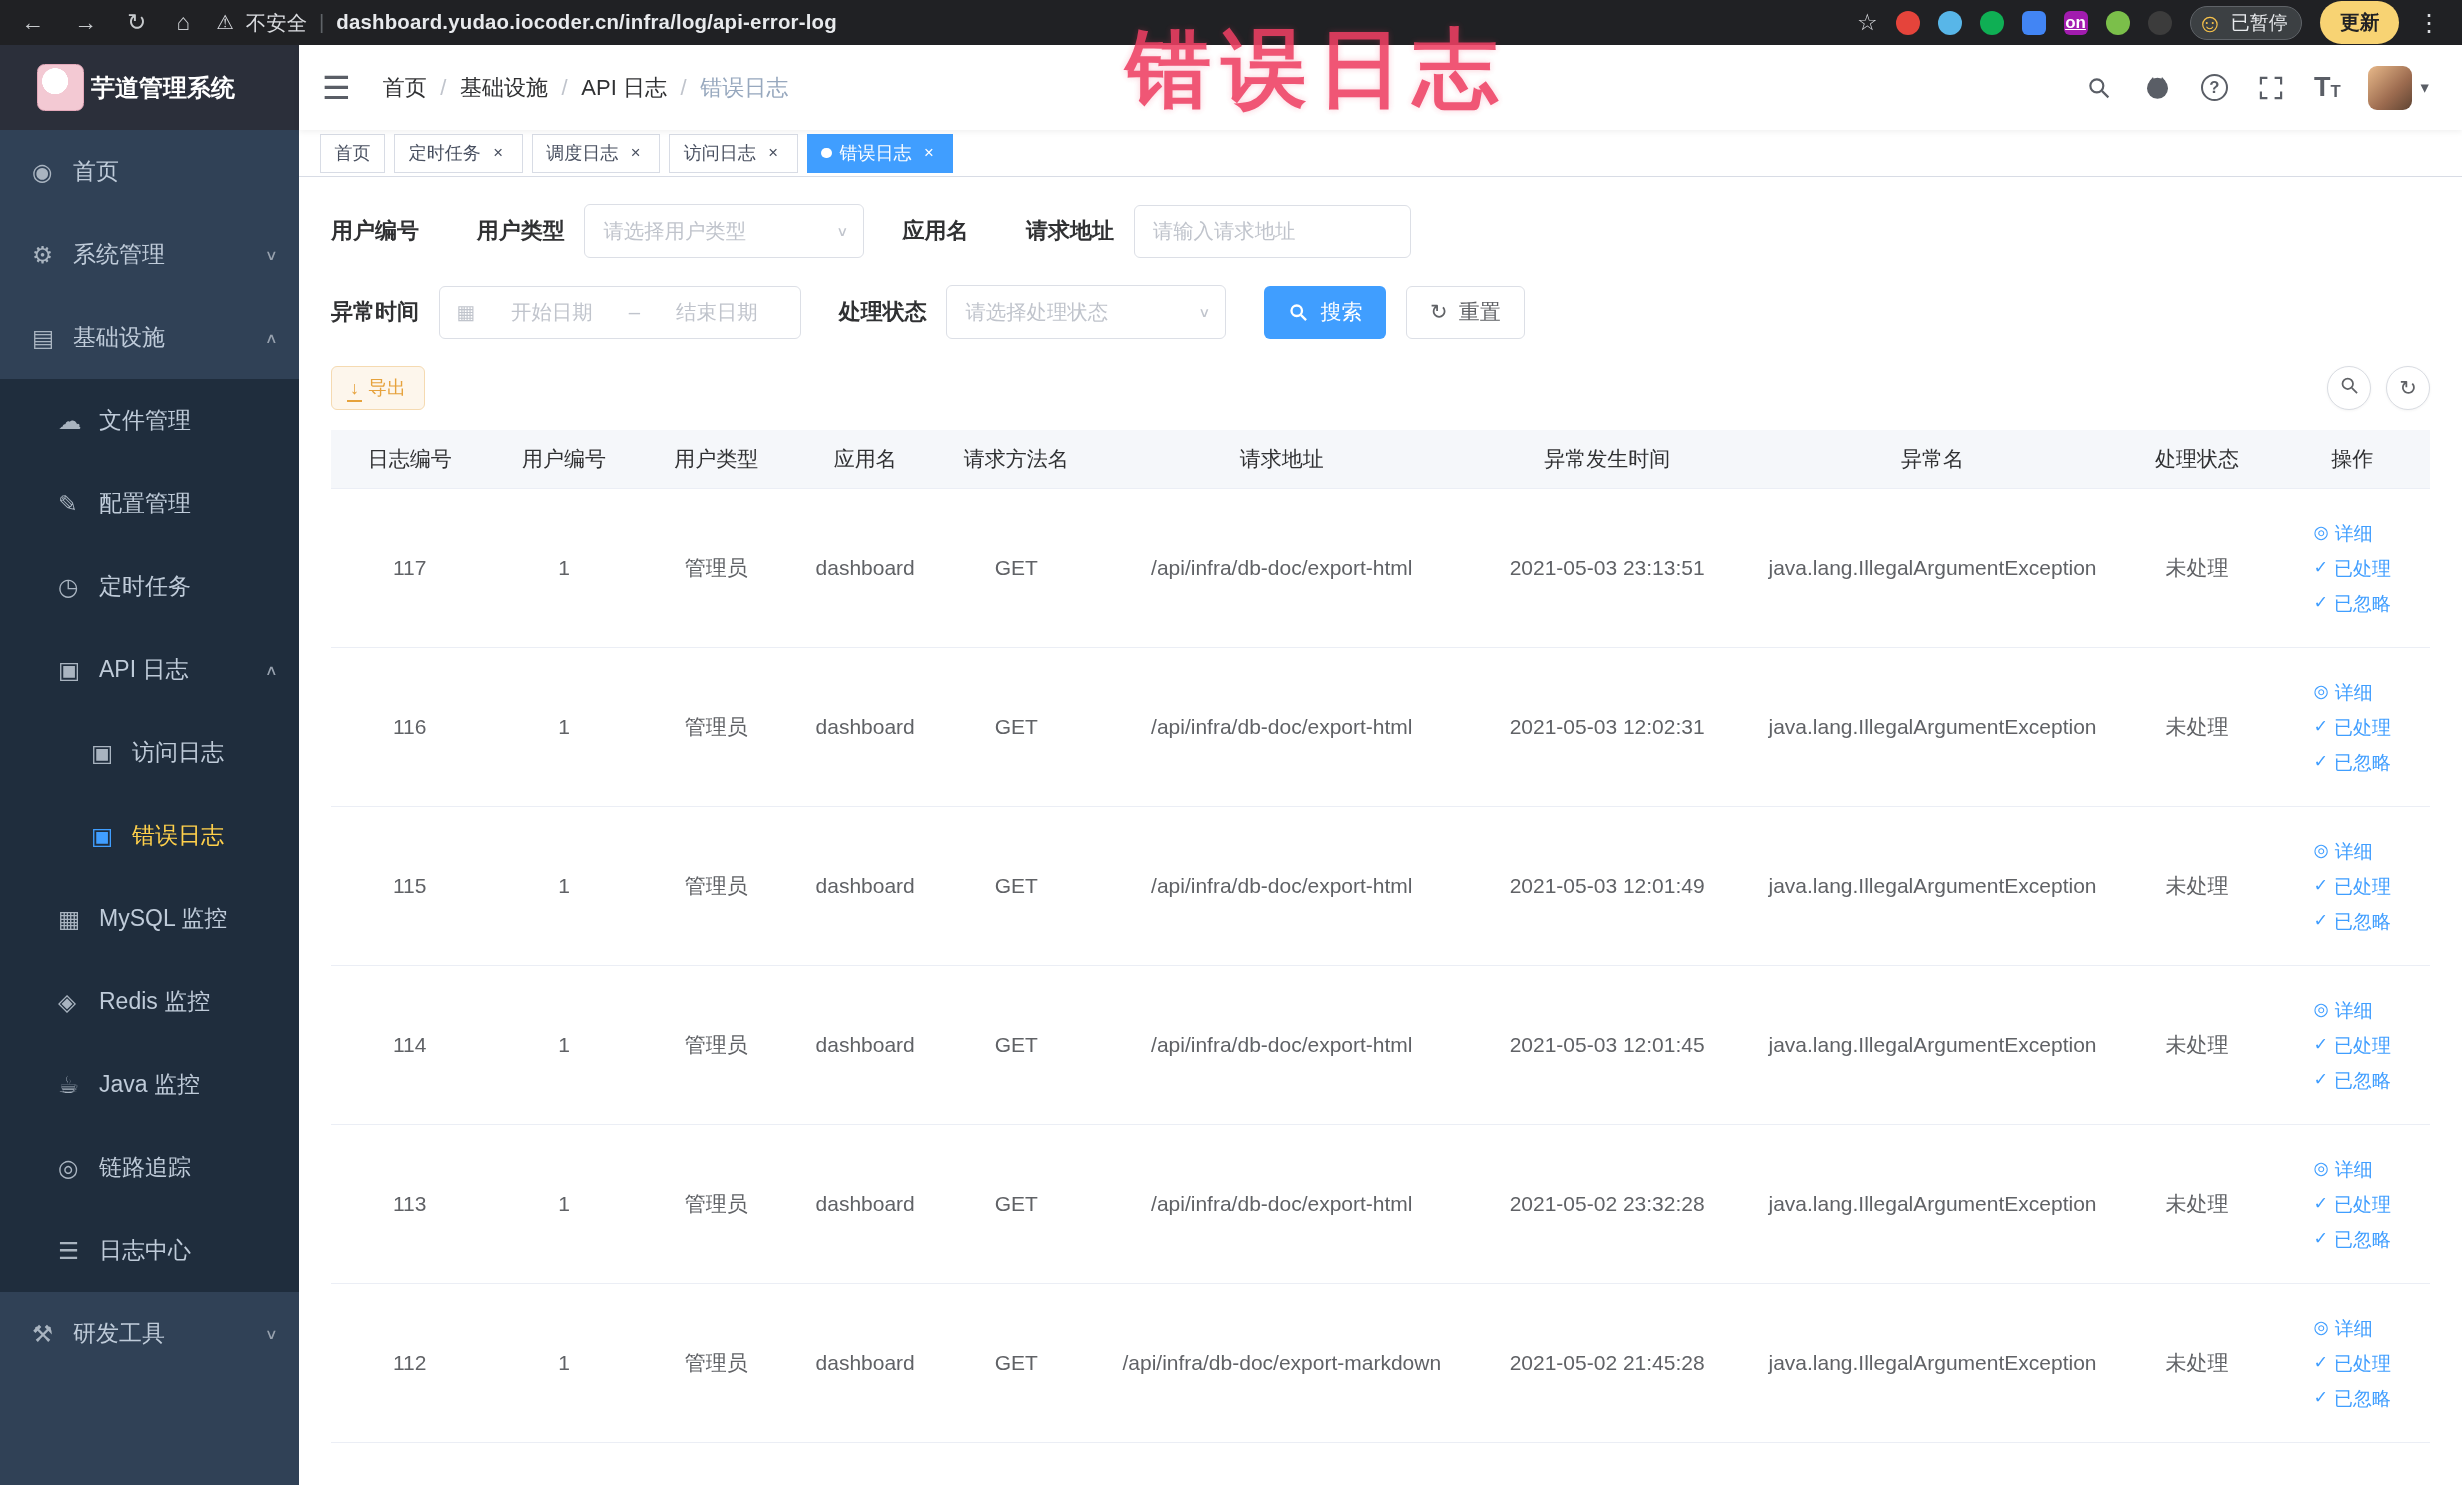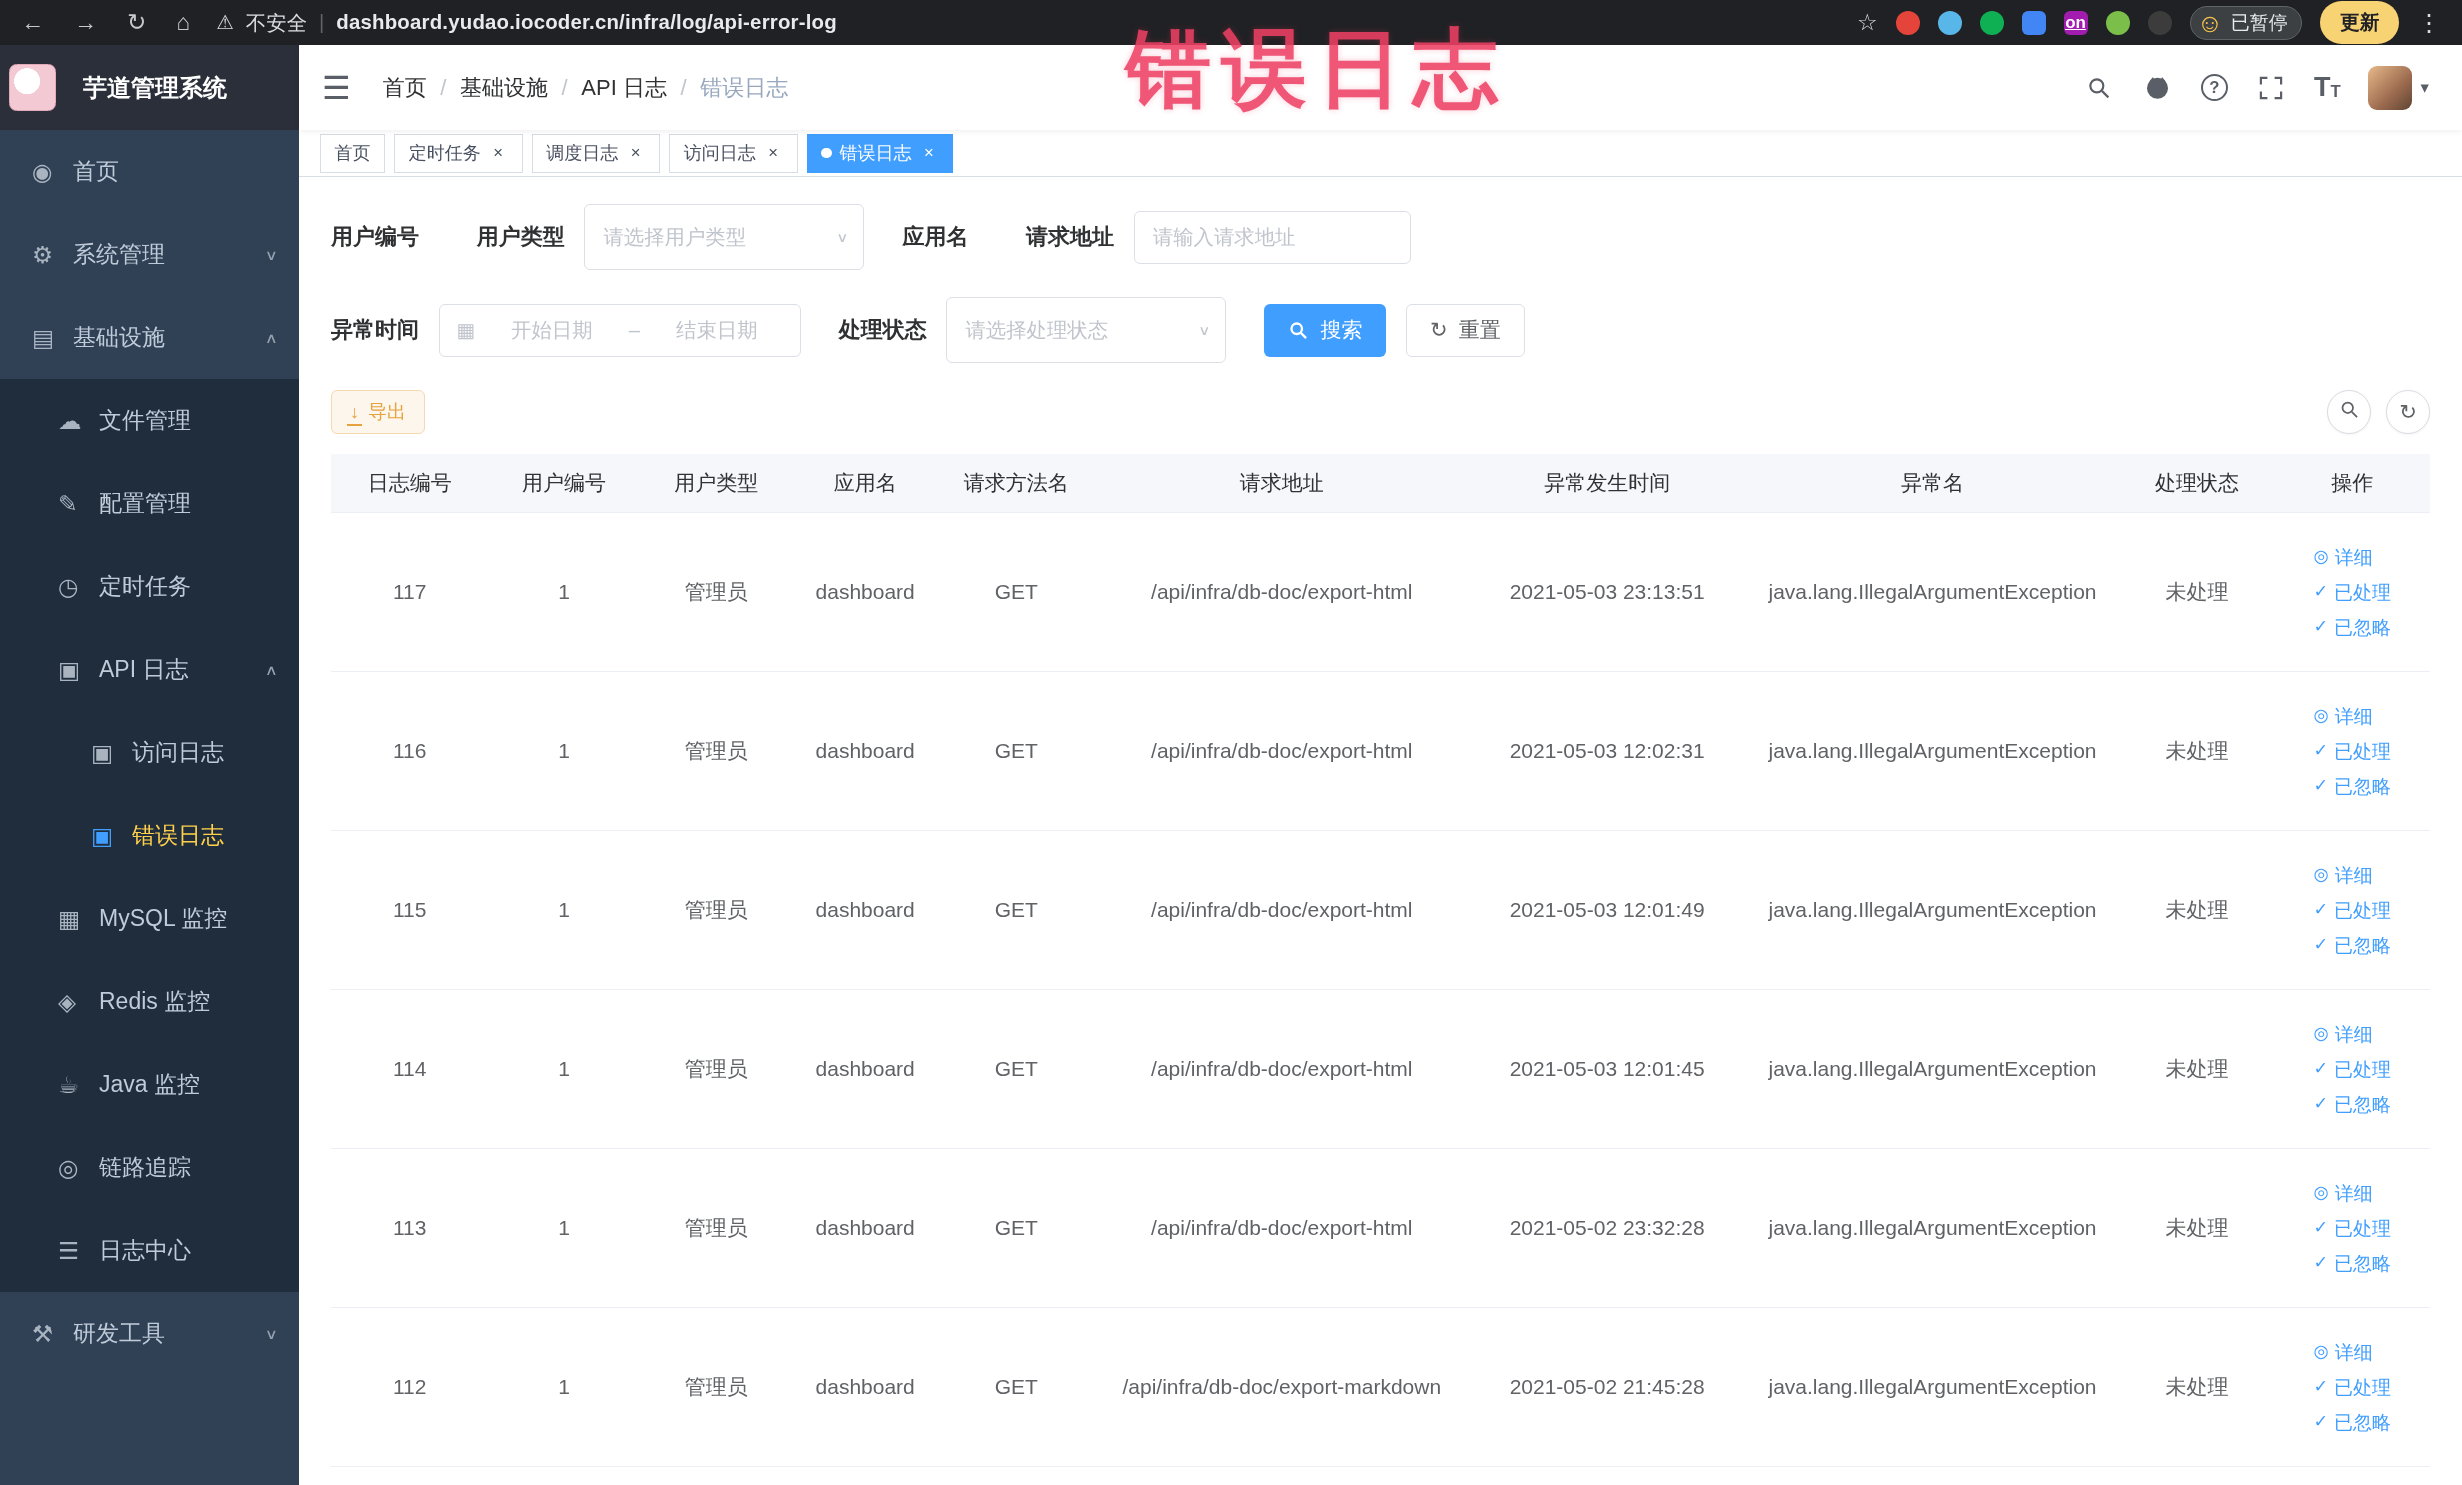--- a/index.html
+++ b/index.html
@@ -24,21 +24,21 @@
   .ext1{background:#e5443b;} .ext2{background:#58b6e8;} .ext3{background:#0faf54;}
   .ext4{background:#4285f4;border-radius:6px;} .ext6{background:#7bbf4a;} .ext7{background:#3c3c3c;}
   .ext.on { background:#a21caf; border-radius:6px; display:flex; align-items:center; justify-content:center; font-size:17px; font-weight:700; color:#fff;text-decoration:underline; }
   .paused { display:flex; align-items:center; gap:7.6px; background:#3c4043; border:0.8px solid #5f6368; border-radius:756px; padding:3px 13.6px 3px 6px; font-size:19px; color:#e8eaed; cursor:pointer; }
   .smiley { font-size:26px; color:#f6c14a; line-height:1; }
   .update-btn { background:#f8d373; color:#202124; font-size:19.7px; font-weight:600; border-radius:756px; padding:7.6px 19.7px; cursor:pointer; }
   .more { font-size:24px; }
 
   
   .sidebar { position:absolute; top:45px; left:0; bottom:0; width:299px; background:#304156; overflow:hidden; z-index:2; }
-  .logo-bar { height:85px; background:#2b2f3a; display:flex; align-items:center; gap:27px; padding-left:9px; cursor:pointer; }
+  .logo-bar { height:85px; background:#2b2f3a; display:flex; align-items:center; gap:7px; padding-left:37px; cursor:pointer; }
   .logo-img { width:47px; height:47px; border-radius:7.6px; flex:none;
     background:radial-gradient(circle at 38% 36%, #ffffff 0 32%, #f3c9d3 33% 100%); border:1.5px solid #e4a9ba; }
   .logo-title { color:#fff; font-size:24px; font-weight:700; white-space:nowrap; }
   .m-item { height:83px; display:flex; align-items:center; padding:0 21px 0 32px; color:#bfcbd9; font-size:23px; cursor:pointer; white-space:nowrap; }
   .m-ico { width:41px; font-size:23.5px; color:#a9b4c0; flex:none; }
   .m-label { flex:1; }
   .m-arrow { font-size:18px; color:#97a1ae; transform:scaleY(.8); }
   .m-item.sub { background:#1f2d3d; padding-left:58px; }
   .m-item.sub2 { padding-left:91px; }
   .m-item.active .m-label { color:#ffd04b; }
@@ -69,21 +69,21 @@
   .tag.active { background:#409eff; border-color:#409eff; color:#fff; }
   .tag-dot { width:10.6px; height:10.6px; border-radius:50%; background:#fff; flex:none; }
 
   
   .content { flex:1; padding:27px 32px 0; background:#fff; }
   .filter-row { display:flex; align-items:center; margin-bottom:27px; }
   .f-field { display:flex; align-items:center; margin-right:38px; }
   .f-label { font-size:22px; font-weight:700; color:#303133; margin-right:19.7px; white-space:nowrap; }
   .f-input { width:277px; height:53px; border:0.8px solid #dcdfe6; border-radius:6px; padding:0 18px; font-size:20.4px; color:#606266; outline:none; font-family:inherit; background:#fff; }
   .f-input::placeholder { color:#c0c4cc; }
-  .f-select { width:280px; height:66px; border:0.8px solid #dcdfe6; border-radius:6px; padding:0 15px 0 18px; display:flex; align-items:center; justify-content:space-between; font-size:20.4px; color:#c0c4cc; cursor:pointer; background:#fff; }
+  .f-select { width:280px; height:54px; border:0.8px solid #dcdfe6; border-radius:6px; padding:0 15px 0 18px; display:flex; align-items:center; justify-content:space-between; font-size:20.4px; color:#c0c4cc; cursor:pointer; background:#fff; }
   .sel-arrow { color:#c0c4cc; font-size:16.7px; transform:scaleY(.8); }
   .f-date { width:362px; height:53px; border:0.8px solid #dcdfe6; border-radius:6px; display:flex; align-items:center; padding:0 16.7px; gap:10.6px; font-size:20.4px; color:#c0c4cc; cursor:pointer; background:#fff; }
   .cal { font-size:19.7px; color:#c0c4cc; }
   .ph { flex:1; text-align:center; white-space:nowrap; }
   .dsep { flex:none; }
   .btn { height:53px; display:inline-flex; align-items:center; gap:11px; padding:0 23px; border-radius:6px; font-size:21px; cursor:pointer; border:0.8px solid transparent; }
   .btn-primary { background:#409eff; color:#fff; }
   .btn-plain { background:#fff; border-color:#dcdfe6; color:#606266; margin-left:19.7px; }
   .toolbar-row { display:flex; align-items:center; justify-content:space-between; margin-bottom:19.7px; }
   .btn-export { height:44px; padding:0 18px; display:inline-flex; align-items:center; gap:9px; background:#fdf6ec; border:0.8px solid #f5dab1; color:#e6a23c; border-radius:6px; font-size:19px; cursor:pointer; }

